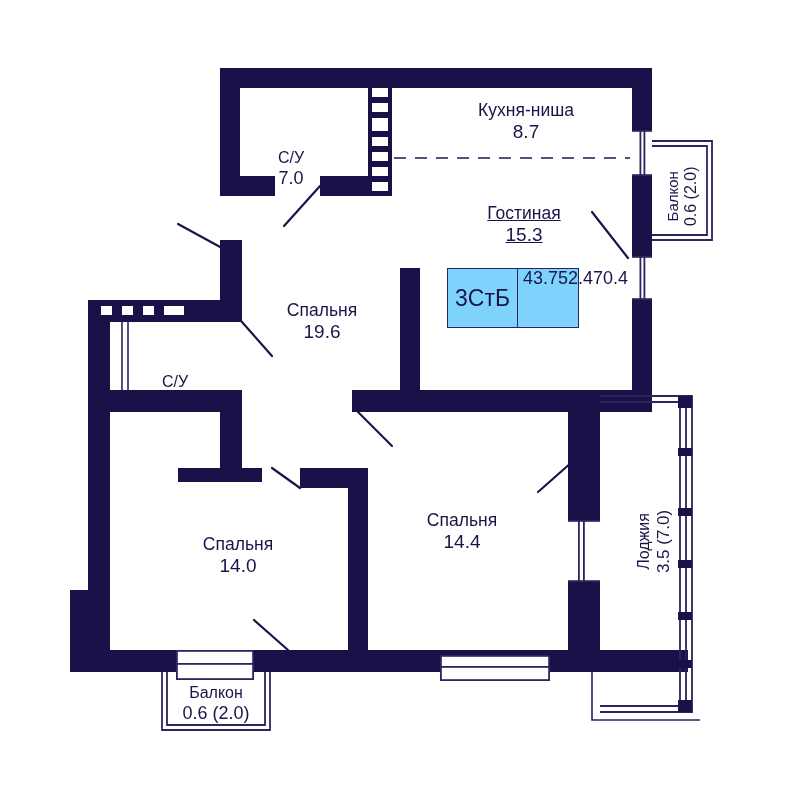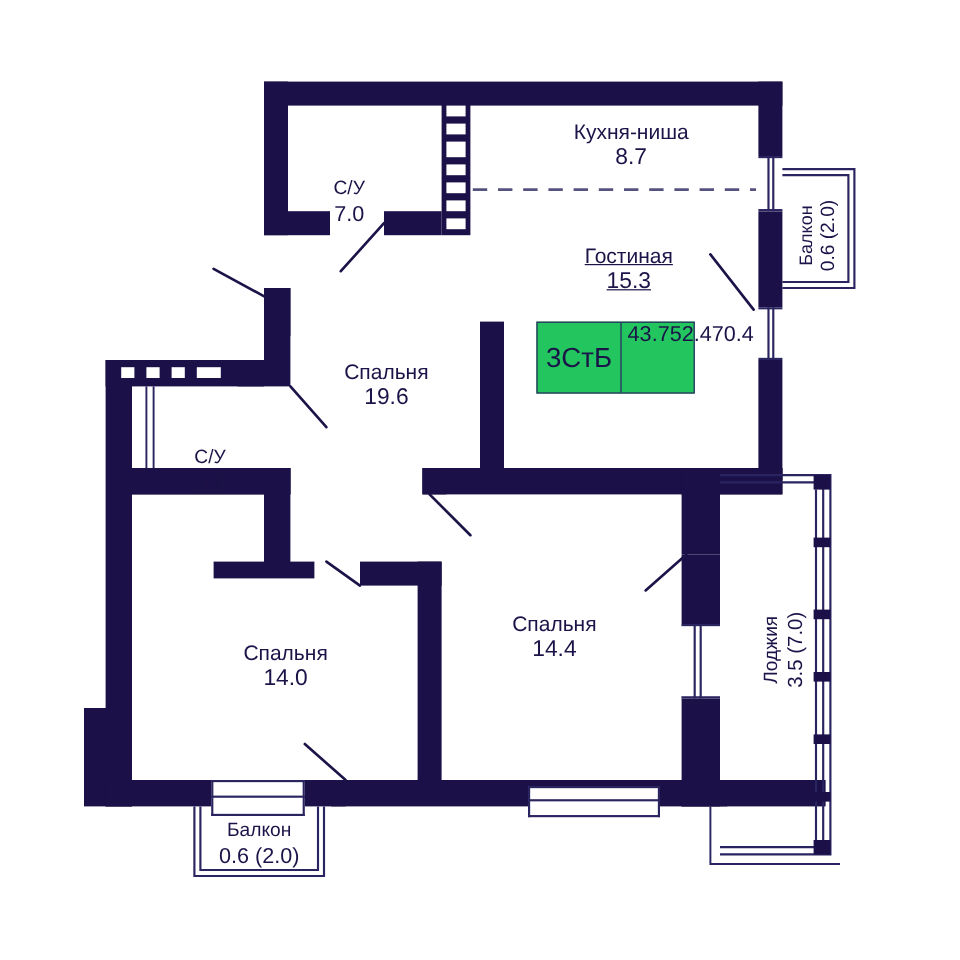--- a/index.html
+++ b/index.html
@@ -51,21 +51,21 @@
     transform-origin: 50% 50%;
   }
   
   #info-stamp {
     position: absolute;
     left: 447px;
     top: 268px;
     width: 130px;
     height: 58px;
     border: 1.6px solid #2a2560;
-    background: #22c55e;
+    background: #7dd3fc;
     display: flex;
     align-items: stretch;
   }
   #info-stamp .stamp-left {
     flex: 0 0 69px;
     display: flex;
     align-items: center;
     justify-content: center;
     border-right: 1.6px solid #2a2560;
     font-size: 23px;

